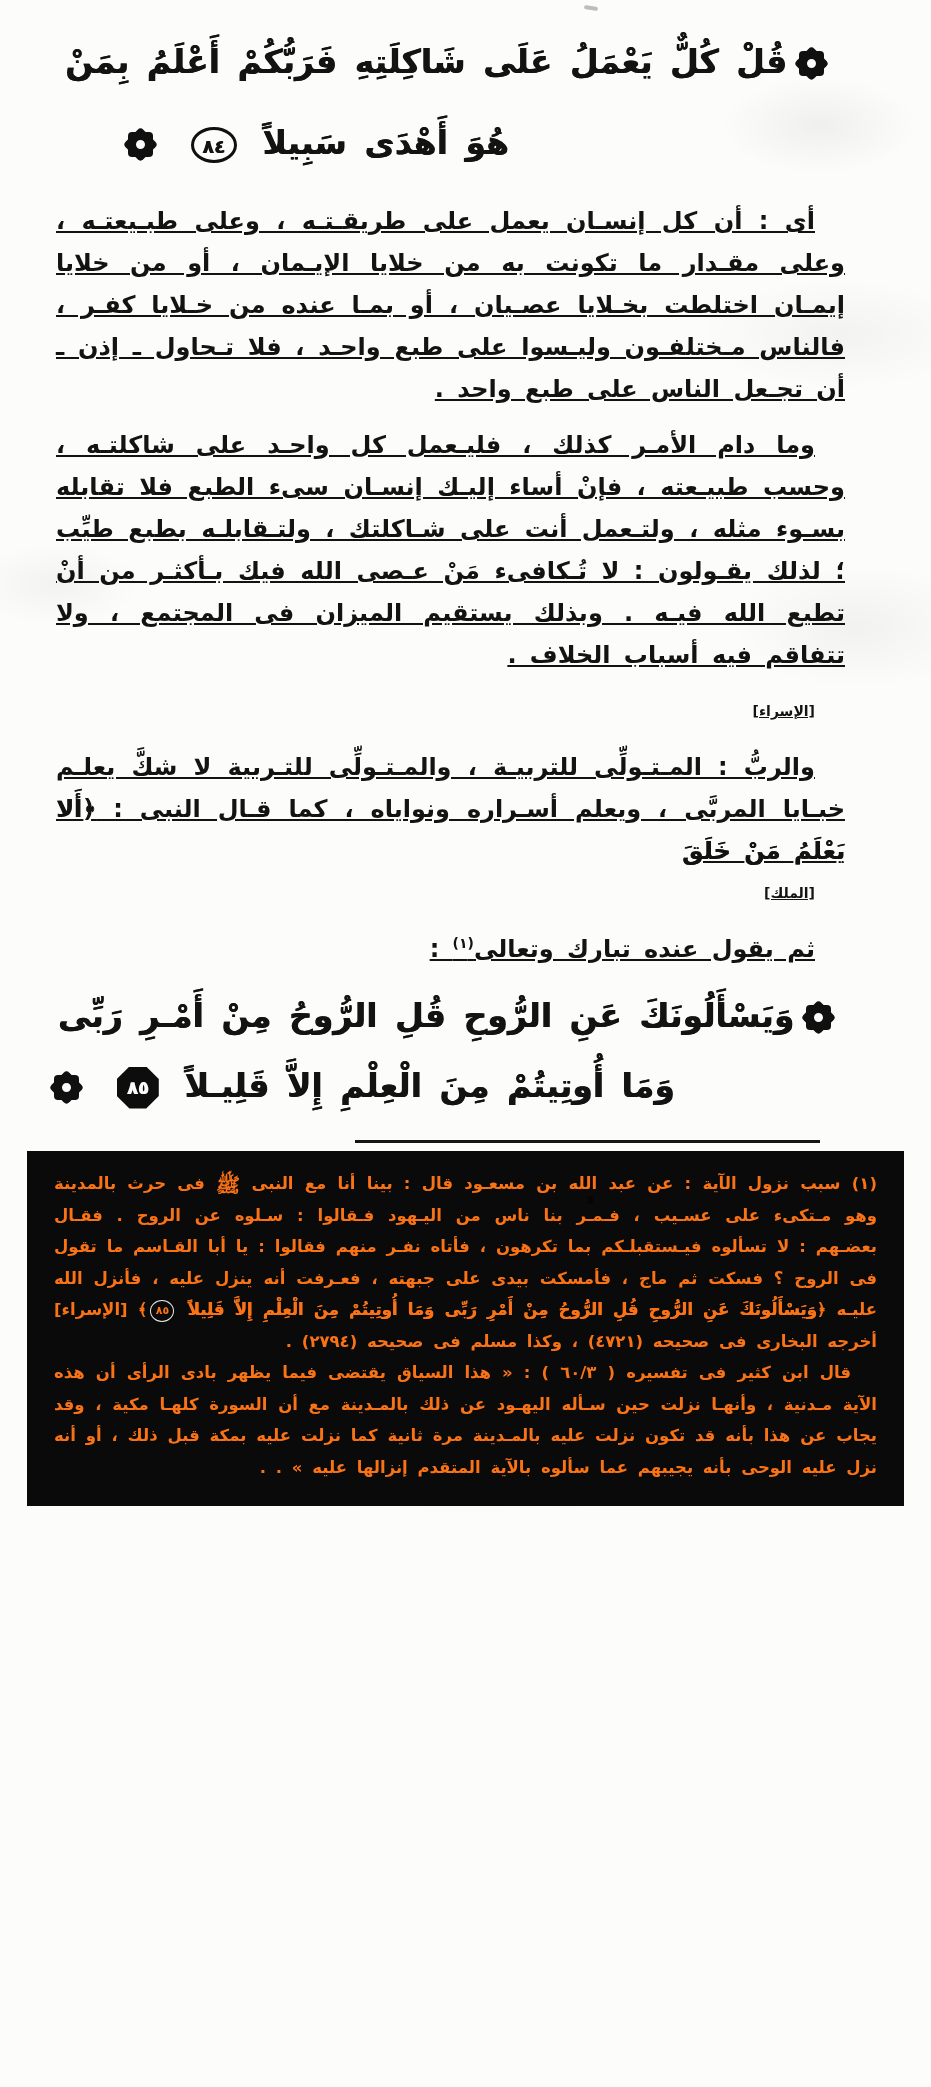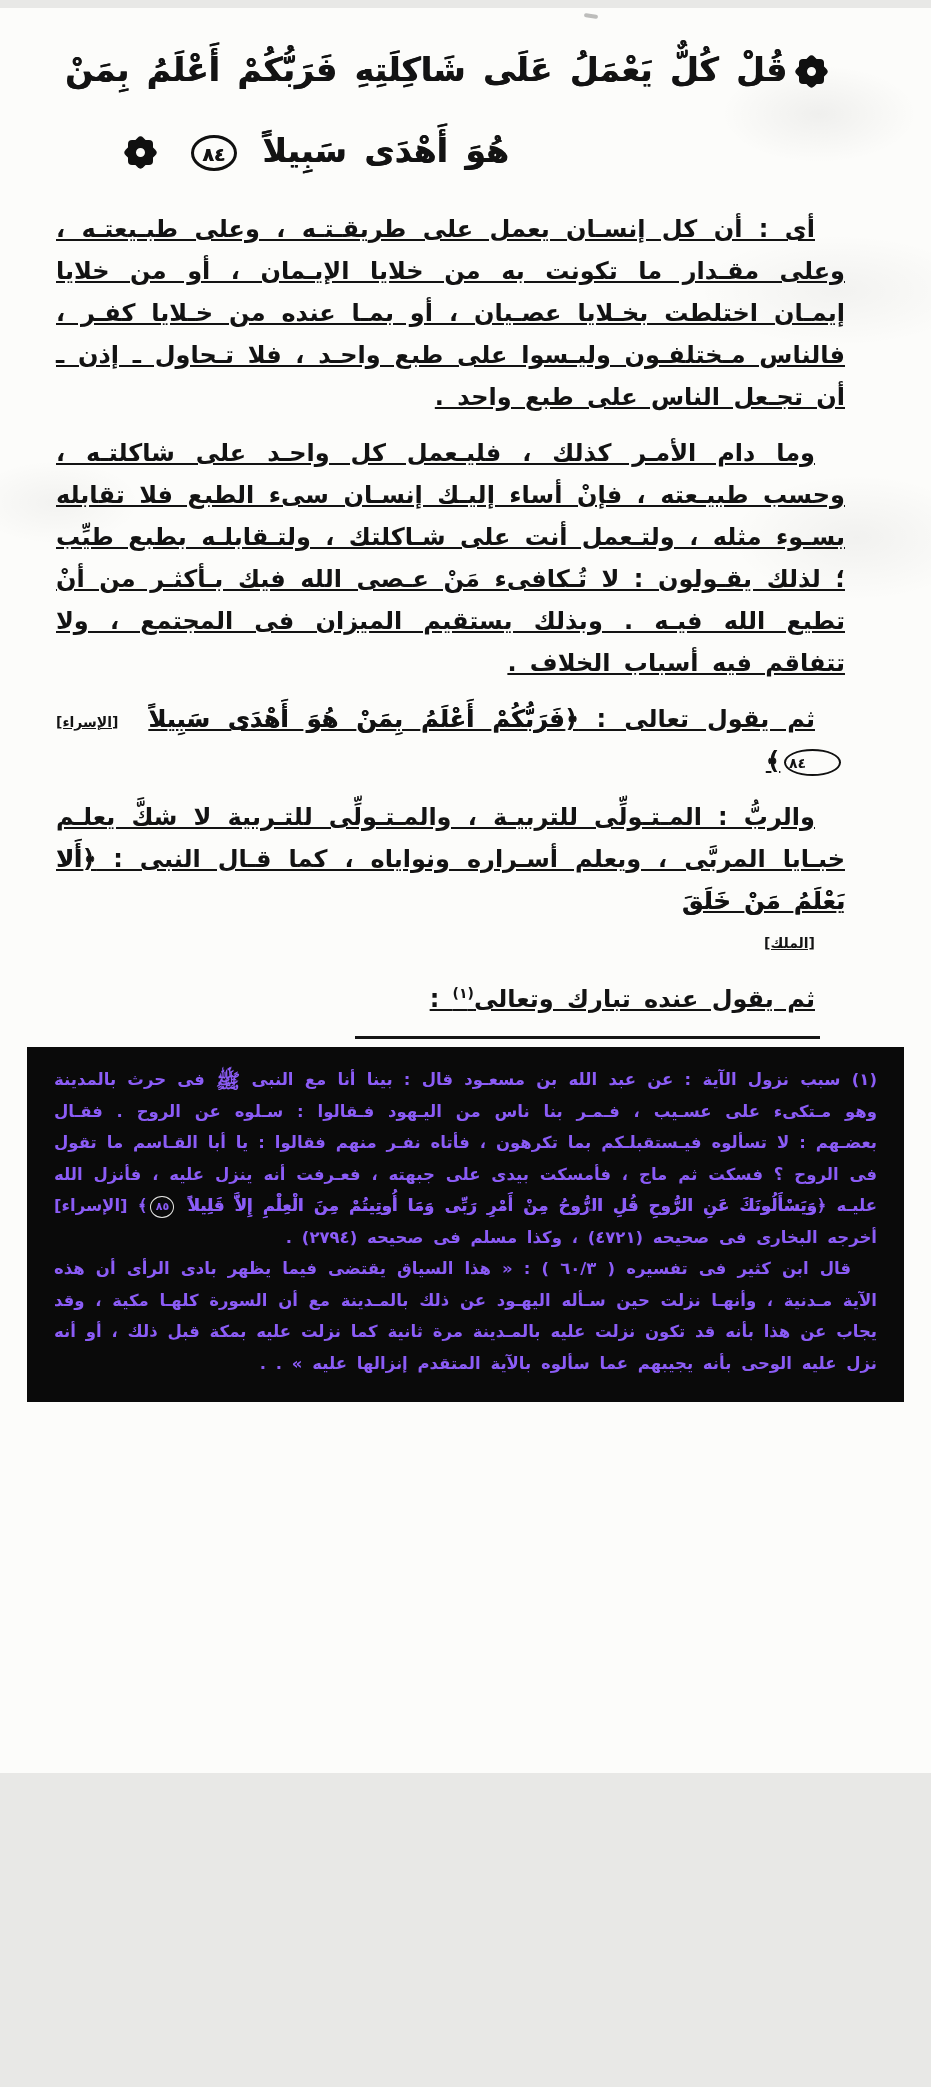--- a/index.html
+++ b/index.html
@@ -1,19 +1,19 @@
 <!DOCTYPE html>
 <html dir="rtl" lang="ar"><head>
 <meta charset="utf-8">
 <style>
   html,body{margin:0;padding:0;background:#e8e8e6;}
   .page{
     position:relative;
-    width:931px;height:1765px;
-    margin:8px auto;
+    width:931px;height:2087px;
+    margin:0 auto;
     background:
       radial-gradient(ellipse 140px 70px at 88% 6%, rgba(0,0,0,0.05), rgba(0,0,0,0) 70%),
       radial-gradient(ellipse 180px 90px at 92% 30%, rgba(0,0,0,0.045), rgba(0,0,0,0) 70%),
       radial-gradient(ellipse 120px 60px at 6% 28%, rgba(0,0,0,0.04), rgba(0,0,0,0) 70%),
       radial-gradient(ellipse 200px 80px at 90% 16%, rgba(0,0,0,0.04), rgba(0,0,0,0) 70%),
       radial-gradient(ellipse 300px 60px at 50% 70.5%, rgba(0,0,0,0.035), rgba(0,0,0,0) 75%),
       #fcfcfa;
     overflow:hidden;
     font-family:"DejaVu Sans", sans-serif;
     color:#131313;
@@ -82,21 +82,21 @@
   .sura-ref{ font-size:14px; font-weight:bold; white-space:nowrap; }
   .fn-sup{ font-size:14px; vertical-align:super; line-height:0; }
 
   
   .fn-sep{
     height:3px; background:#151515;
     width:465px; margin:16px auto 9px 355px;
   }
   .footnote{
     margin:0 28px 0 28px;
-    background:#0a0a0a; color:#8b5cf6;
+    background:#0a0a0a; color:#f97316;
     padding:16px 26px 22px 26px;
     box-shadow:0 0 0 1px #0a0a0a;
   }
   .fn-para{
     font-size:16.5px; font-weight:bold; line-height:31.5px; word-spacing:4px;
     text-align:justify; margin:0;
   }
   .fn-para.indent{ text-indent:26px; }
   .fn-lead{ letter-spacing:0.3px; }
   .fn-num{
@@ -131,39 +131,45 @@
         <span class="orn"></span>
       </div>
     </header>
 
     <section class="body-text">
       <p class="para indent">أى : أن كل إنسـان يعمل على طريقـتـه ، وعلى طبـيعتـه ، وعلى مقـدار ما تكونت به من خلايا الإيـمان ، أو من خلايا إيمـان اختلطت بخـلايا عصـيان ، أو بمـا عنده من خـلايا كفـر ، فالناس مـختلفـون وليـسوا على طبع واحـد ، فلا تـحاول ـ إذن ـ أن تجـعل الناس على طبع واحد .</p>
 
       <p class="para indent">وما دام الأمـر كذلك ، فليـعمل كل واحـد على شاكلتـه ، وحسب طبيـعته ، فإنْ أساء إليـك إنسـان سىء الطبع فلا تقابله بسـوء مثله ، ولتـعمل أنت على شـاكلتك ، ولتـقابلـه بطبع طيِّب ؛ لذلك يقـولون : لا تُـكافىء مَنْ عـصى الله فيك بـأكثـر من أنْ تطيع الله فيـه . وبذلك يستقيم الميزان فى المجتمع ، ولا تتفاقم فيه أسباب الخلاف .</p>
 
       <div class="para indent line-flex">
-        <span>
-          <span>ثم يقول تعالى : </span><span class="q-inline">﴿</span><span class="q-inline">فَرَبُّكُمْ أَعْلَمُ بِمَنْ هُوَ أَهْدَى سَبِيلاً</span>
-          <span class="iq-num">٨٤</span><span class="q-inline">﴾</span>
-        </span>
         <span class="sura-ref">[الإسراء]</span>
       </div>
 
       <div class="para indent">
         <span>والربُّ : المـتـولِّى للتربيـة ، والمـتـولِّى للتـربية لا شكَّ يعلـم خبـايا المربَّى ، ويعلم أسـراره ونواياه ، كما قـال النبى : </span><span class="q-inline">﴿</span><span class="q-inline">أَلا يَعْلَمُ مَنْ خَلَقَ</span>
         <div class="line-flex">
           <span class="sura-ref">[الملك]</span>
         </div>
       </div>
 
       <p class="para indent">
         <span>ثم يقول عنده تبارك وتعالى</span><sup class="fn-sup">(١)</sup><span> :</span>
       </p>
     </section>
 
+    <div class="verse-block vb-85">
+      <div class="vline vline-1">
+        <span class="orn"></span><span>وَيَسْأَلُونَكَ عَنِ الرُّوحِ قُلِ الرُّوحُ مِنْ أَمْـرِ رَبِّى</span>
+      </div>
+      <div class="vline vline-2">
+        <span>وَمَا أُوتِيتُمْ مِنَ الْعِلْمِ إِلاَّ قَلِيـلاً</span>
+        <span class="ayah-octagon">٨٥</span>
+        <span class="orn"></span>
+      </div>
+    </div>
   </div>
 
   <div class="fn-sep"></div>
   <footer class="footnote">
     <p class="fn-para">
       <span class="fn-lead">(١) سبب نزول الآية : </span><span>عن عبد الله بن مسعـود قال : بينا أنا مع النبى </span><span class="saw">ﷺ</span><span> فى حرث بالمدينة وهو مـتكىء على عسـيب ، فـمـر بنا ناس من اليـهود فـقالوا : سـلوه عن الروح . فقـال بعضـهم : لا تسألوه فيـستقبلـكم بما تكرهون ، فأتاه نفـر منهم فقالوا : يا أبا القـاسم ما تقول فى الروح ؟ فسكت ثم ماج ، فأمسكت بيدى على جبهته ، فعـرفت أنه ينزل عليه ، فأنزل الله عليـه </span><span>﴿</span><span class="q-inline">وَيَسْأَلُونَكَ عَنِ الرُّوحِ قُلِ الرُّوحُ مِنْ أَمْرِ رَبِّى وَمَا أُوتِيتُمْ مِنَ الْعِلْمِ إِلاَّ قَلِيلاً</span>
       <span class="fn-num">٨٥</span><span>﴾</span><span> [الإسراء] أخرجه البخارى فى صحيحه (٤٧٢١) ، وكذا مسلم فى صحيحه (٢٧٩٤) .</span>
     </p>
     <p class="fn-para indent">قال ابن كثير فى تفسيره ( ٦٠/٣ ) : « هذا السياق يقتضى فيما يظهر بادى الرأى أن هذه الآية مـدنية ، وأنهـا نزلت حين سـأله اليهـود عن ذلك بالمـدينة مع أن السورة كلهـا مكية ، وقد يجاب عن هذا بأنه قد تكون نزلت عليه بالمـدينة مرة ثانية كما نزلت عليه بمكة قبل ذلك ، أو أنه نزل عليه الوحى بأنه يجيبهم عما سألوه بالآية المتقدم إنزالها عليه » . .</p>
   </footer>

